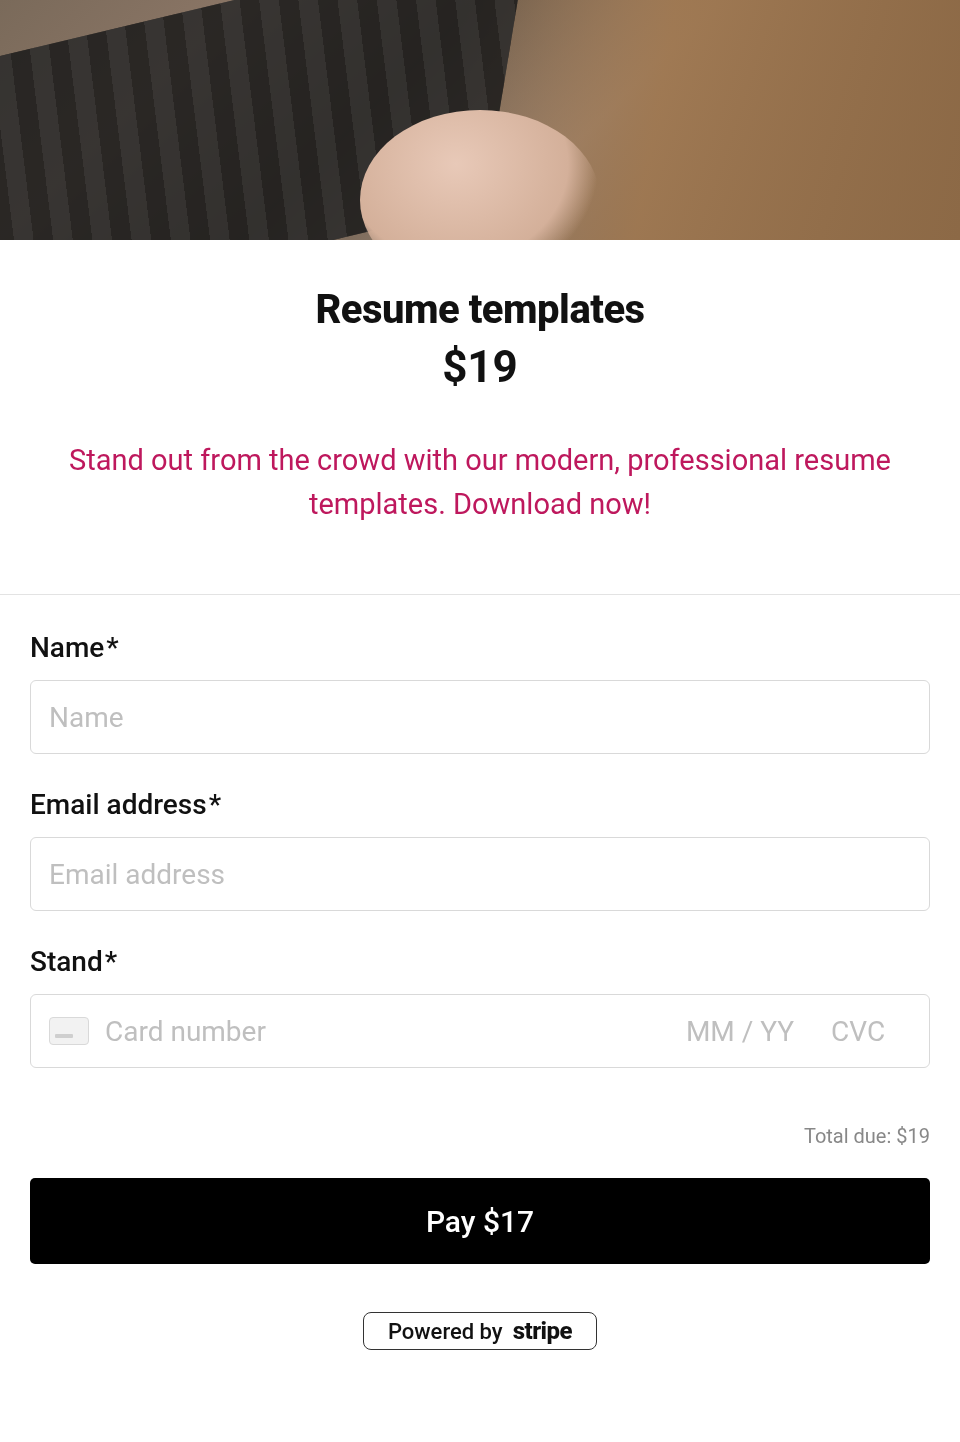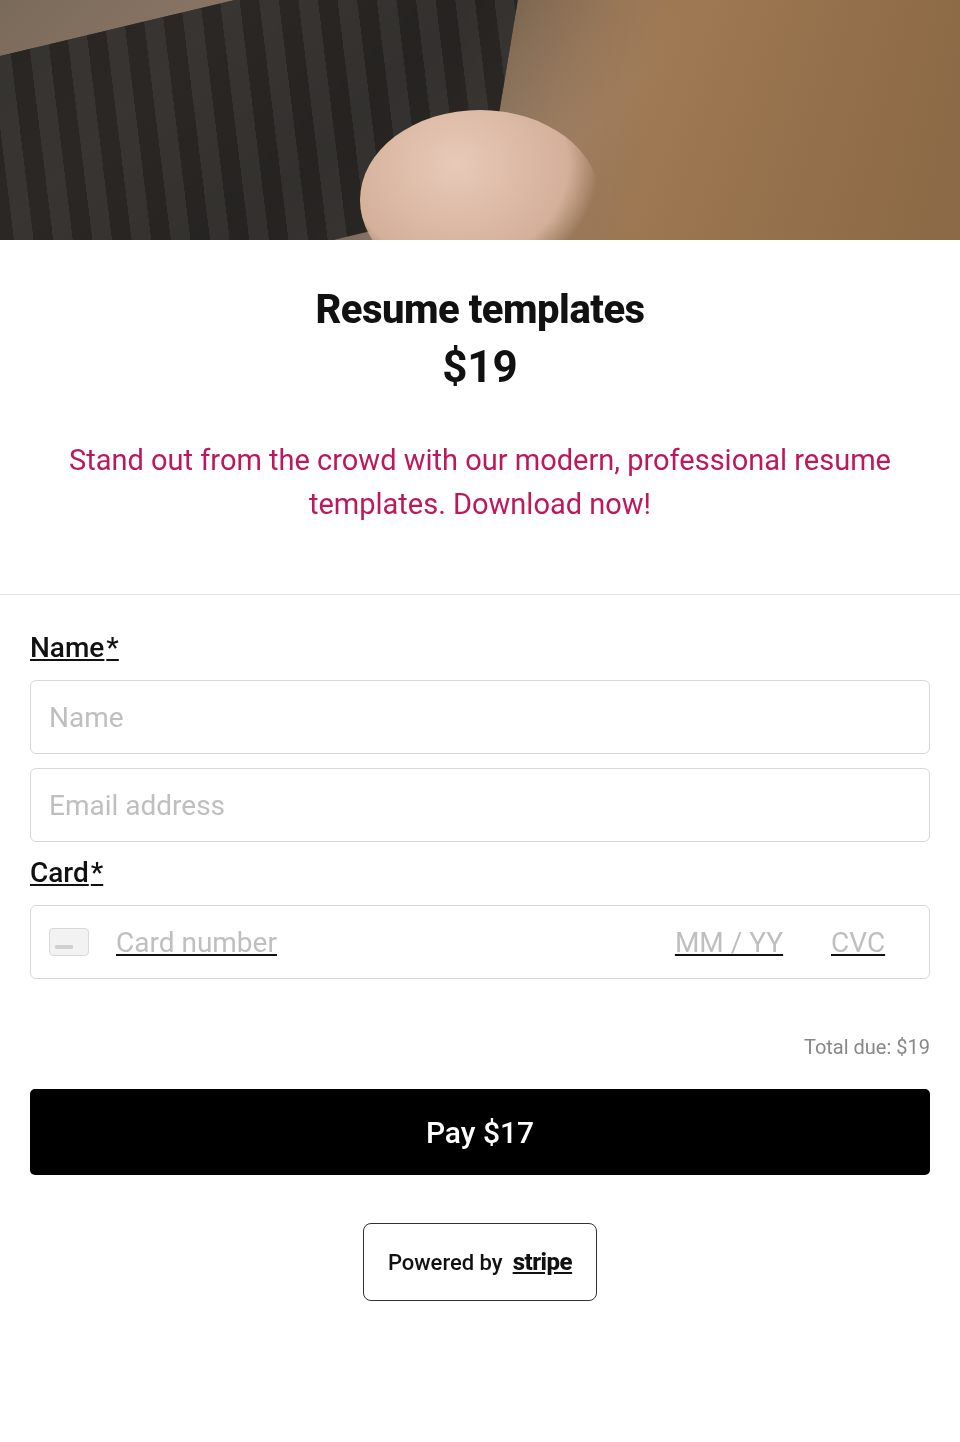--- a/index.html
+++ b/index.html
@@ -61,21 +61,21 @@
       padding: 0 20px;
     }
     .divider {
       border: none;
       border-top: 1px solid #e3e3e3;
       margin-top: 34px;
     }
     .form {
       padding: 36px 30px 0;
     }
-    .field-group { margin-bottom: 14px; text-decoration: underline; }
+    .field-group { margin-bottom: 34px; }
     .field-label {
       font-size: 28px;
       font-weight: 500;
       display: block;
       margin-bottom: 16px;
     }
     .req { margin-left: 2px; }
     .text-input {
       width: 100%;
       height: 74px;
@@ -88,21 +88,21 @@
     }
     .text-input::placeholder { color: #bfbfbf; }
     .card-row {
       width: 100%;
       height: 74px;
       border: 1px solid #d9d9d9;
       border-radius: 6px;
       display: flex;
       align-items: center;
       padding: 0 18px;
-      gap: 27px;
+      gap: 16px;
     }
     .card-icon {
       width: 40px; height: 28px;
       border: 1px solid #d9d9d9;
       border-radius: 4px;
       background: #f2f2f2;
       position: relative;
       flex-shrink: 0;
     }
     .card-icon::after {
@@ -146,30 +146,29 @@
     .footer {
       text-align: center;
       padding: 48px 0 60px;
     }
     .stripe-badge {
       display: inline-flex;
       align-items: center;
       gap: 10px;
       border: 1.5px solid #333;
       border-radius: 8px;
-      padding: 24px 24px;
+      padding: 4px 24px;
       font-size: 22px;
       font-weight: 500;
       cursor: pointer;
     }
     .stripe-logo {
       font-weight: 800;
       font-size: 24px;
       letter-spacing: -0.5px;
-      text-decoration: underline;
     }
   </style>
 </head>
 <body>
 
 <div class="hero-image">
   <div class="wood-overlay"></div>
   <div class="keyboard-overlay"></div>
   <div class="hand-blob"></div>
 </div>
@@ -185,26 +184,29 @@
 <div class="form">
 
   <div class="field-group">
     <label class="field-label">
       <span>Name</span><span class="req">*</span>
     </label>
     <input type="text" class="text-input" placeholder="Name" style="">
   </div>
 
   <div class="field-group">
+    <label class="field-label">
+      <span>Email address</span><span class="req">*</span>
+    </label>
     <input type="email" class="text-input" placeholder="Email address" style="">
   </div>
 
   <div class="field-group">
     <label class="field-label">
-      <span>Card</span><span class="req">*</span>
+      <span>Stand</span><span class="req">*</span>
     </label>
     <div class="card-row">
       <span class="card-icon"></span>
       <input type="text" class="card-input" placeholder="Card number" style="">
       <input type="text" class="card-input card-exp" placeholder="MM / YY" style="">
       <input type="text" class="card-input card-cvc" placeholder="CVC" style="">
     </div>
   </div>
 
   <div class="total-row">Total due: $19</div>

